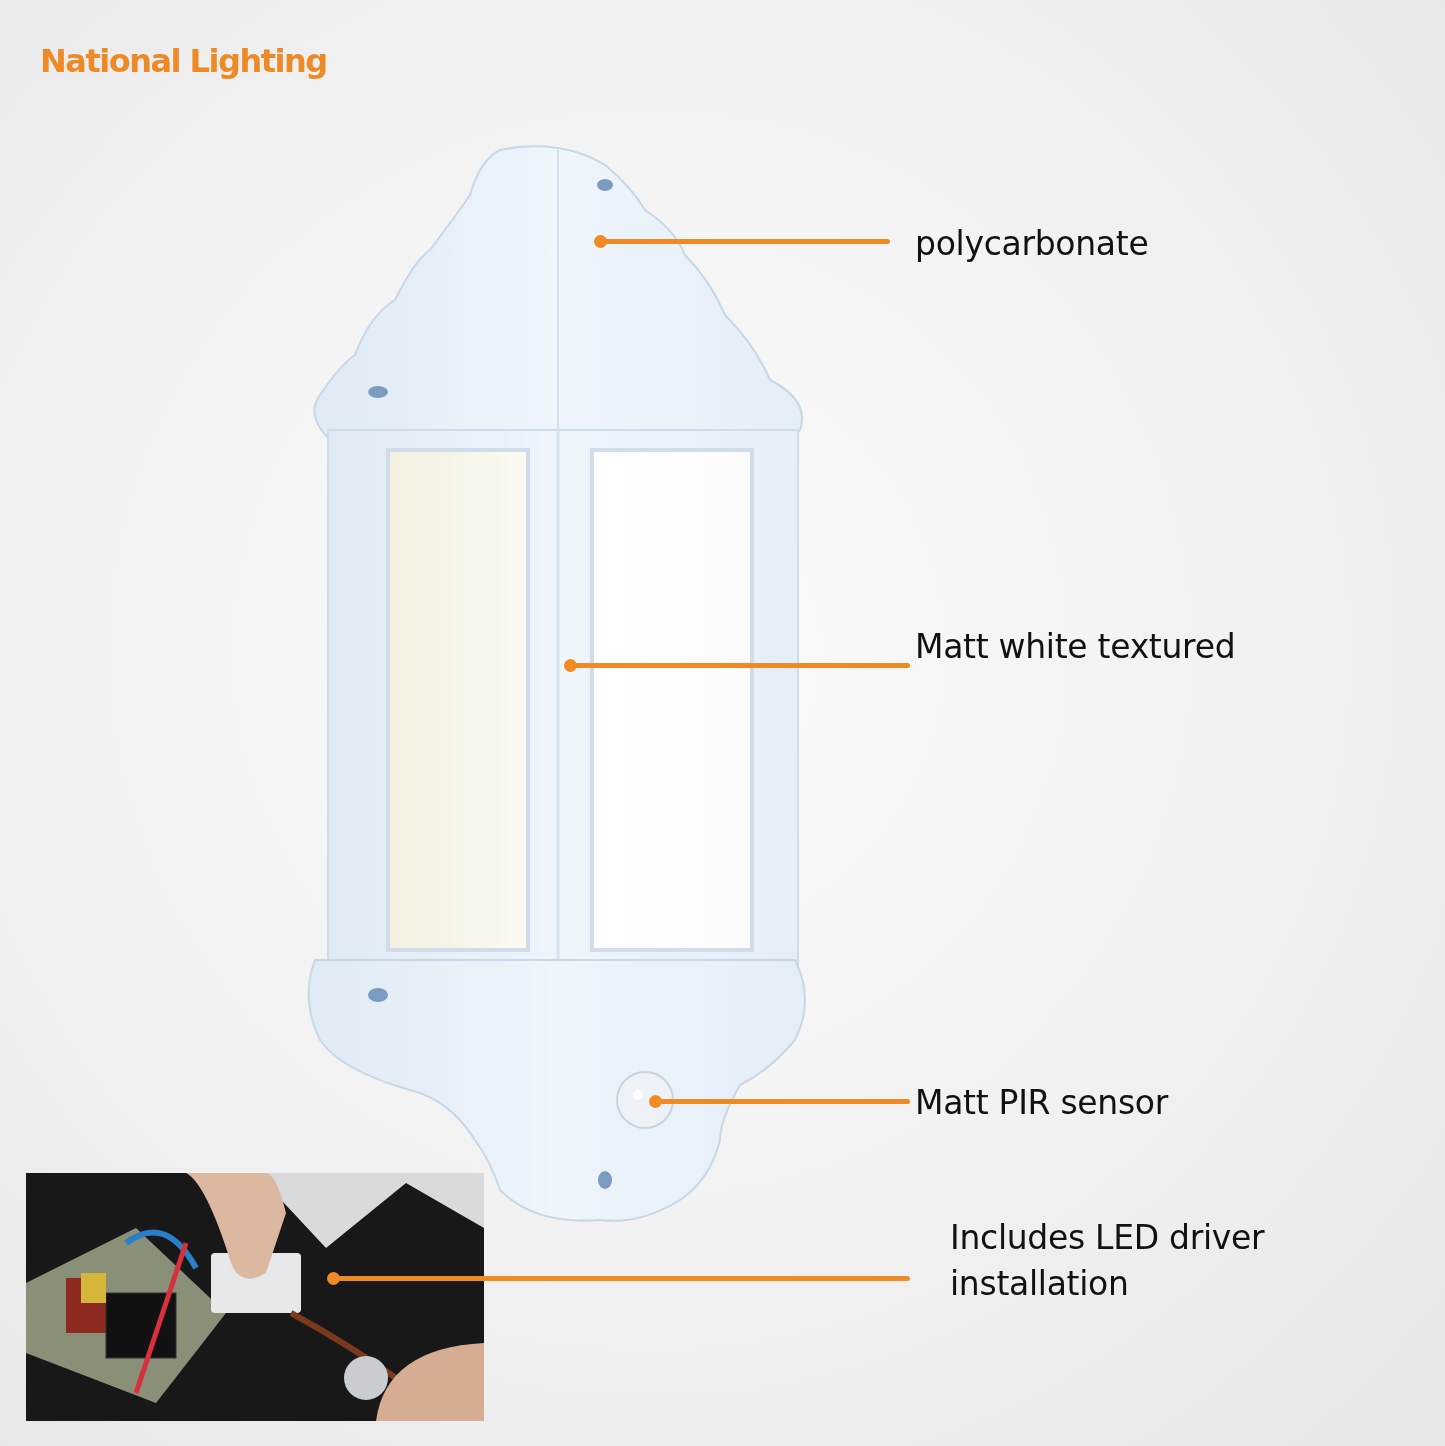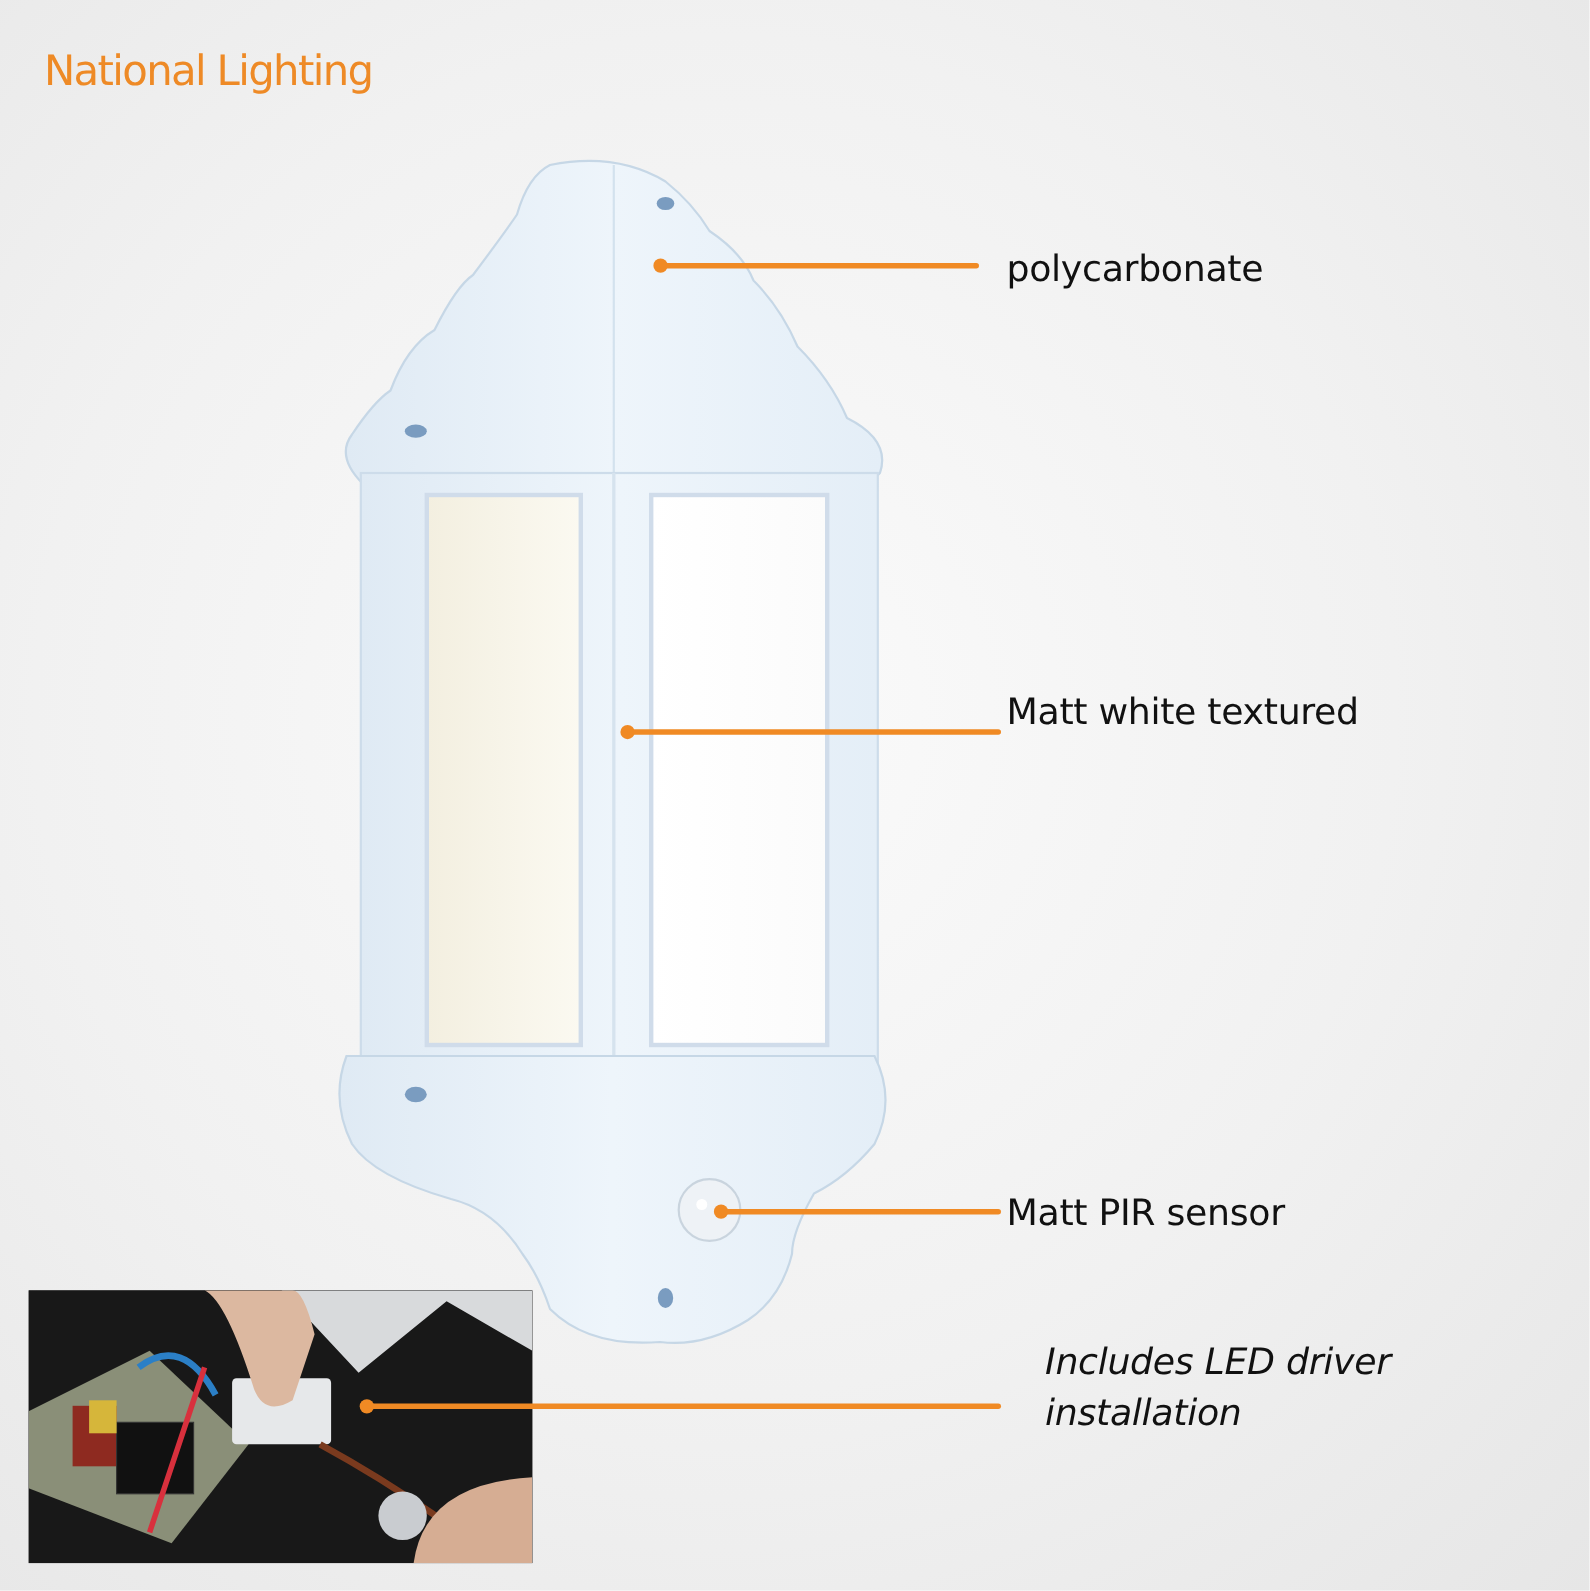--- a/index.html
+++ b/index.html
@@ -1,20 +1,20 @@
 <!DOCTYPE html>
 <html><head>
 <meta charset="utf-8">
 <style>
   html,body{margin:0;padding:0;}
   body{width:1445px;height:1446px;overflow:hidden;position:relative;
     background:radial-gradient(ellipse at 45% 45%, #fbfbfb 0%, #f1f1f1 55%, #e6e6e6 100%);
     font-family:"DejaVu Sans","Liberation Sans",sans-serif;}
-  .logo{position:absolute;left:40px;top:42px;font-family:"DejaVu Sans",sans-serif;font-weight:normal;
-    font-size:38px;color:#ee8a26;letter-spacing:-1.5px;text-align:center;}
+  .logo{position:absolute;left:40px;top:42px;font-family:"DejaVu Sans",sans-serif;font-weight:bold;
+    font-size:32px;color:#ee8a26;letter-spacing:-1.5px;text-align:center;}
   .lamp{position:absolute;left:300px;top:140px;width:520px;height:1100px;}
   .callout-line{position:absolute;height:5px;background:#f08a24;border-radius:3px;}
   .callout-dot{position:absolute;width:13px;height:13px;border-radius:50%;background:#f08a24;}
   .callout-text{position:absolute;font-family:"DejaVu Sans",sans-serif;font-size:33px;line-height:46px;color:#111;letter-spacing:-0.3px;}
   .inset{position:absolute;left:26px;top:1173px;width:458px;height:248px;overflow:hidden;background:#1a1a1a;}
 </style>
 </head>
 <body>
 
 <div class="logo">National Lighting</div>
@@ -84,16 +84,16 @@
     <rect x="185" y="80" width="90" height="60" fill="#e6e8ea" rx="4"></rect>
     <path d="M160 0 Q180 10 205 90 Q215 115 240 100 L260 40 Q250 0 240 0 Z" fill="#dcb8a0"></path>
     <path d="M265 140 Q320 170 370 205" stroke="#7a3a1e" stroke-width="6" fill="none"></path>
     <path d="M350 248 Q360 175 458 170 L458 248 Z" fill="#d6ad93"></path>
     <circle cx="340" cy="205" r="22" fill="#c9ccd0"></circle>
   </svg>
 </div>
 
 <div class="callout-dot" style="left:327px;top:1272px;"></div>
 <div class="callout-line" style="left:333px;top:1276px;width:577px;"></div>
-<div class="callout-text" style="left:950px;top:1215px;font-style:italic;">
+<div class="callout-text" style="left:950px;top:1215px;">
   <div>Includes LED driver</div>
   <div>installation</div>
 </div>
 
 </body></html>

